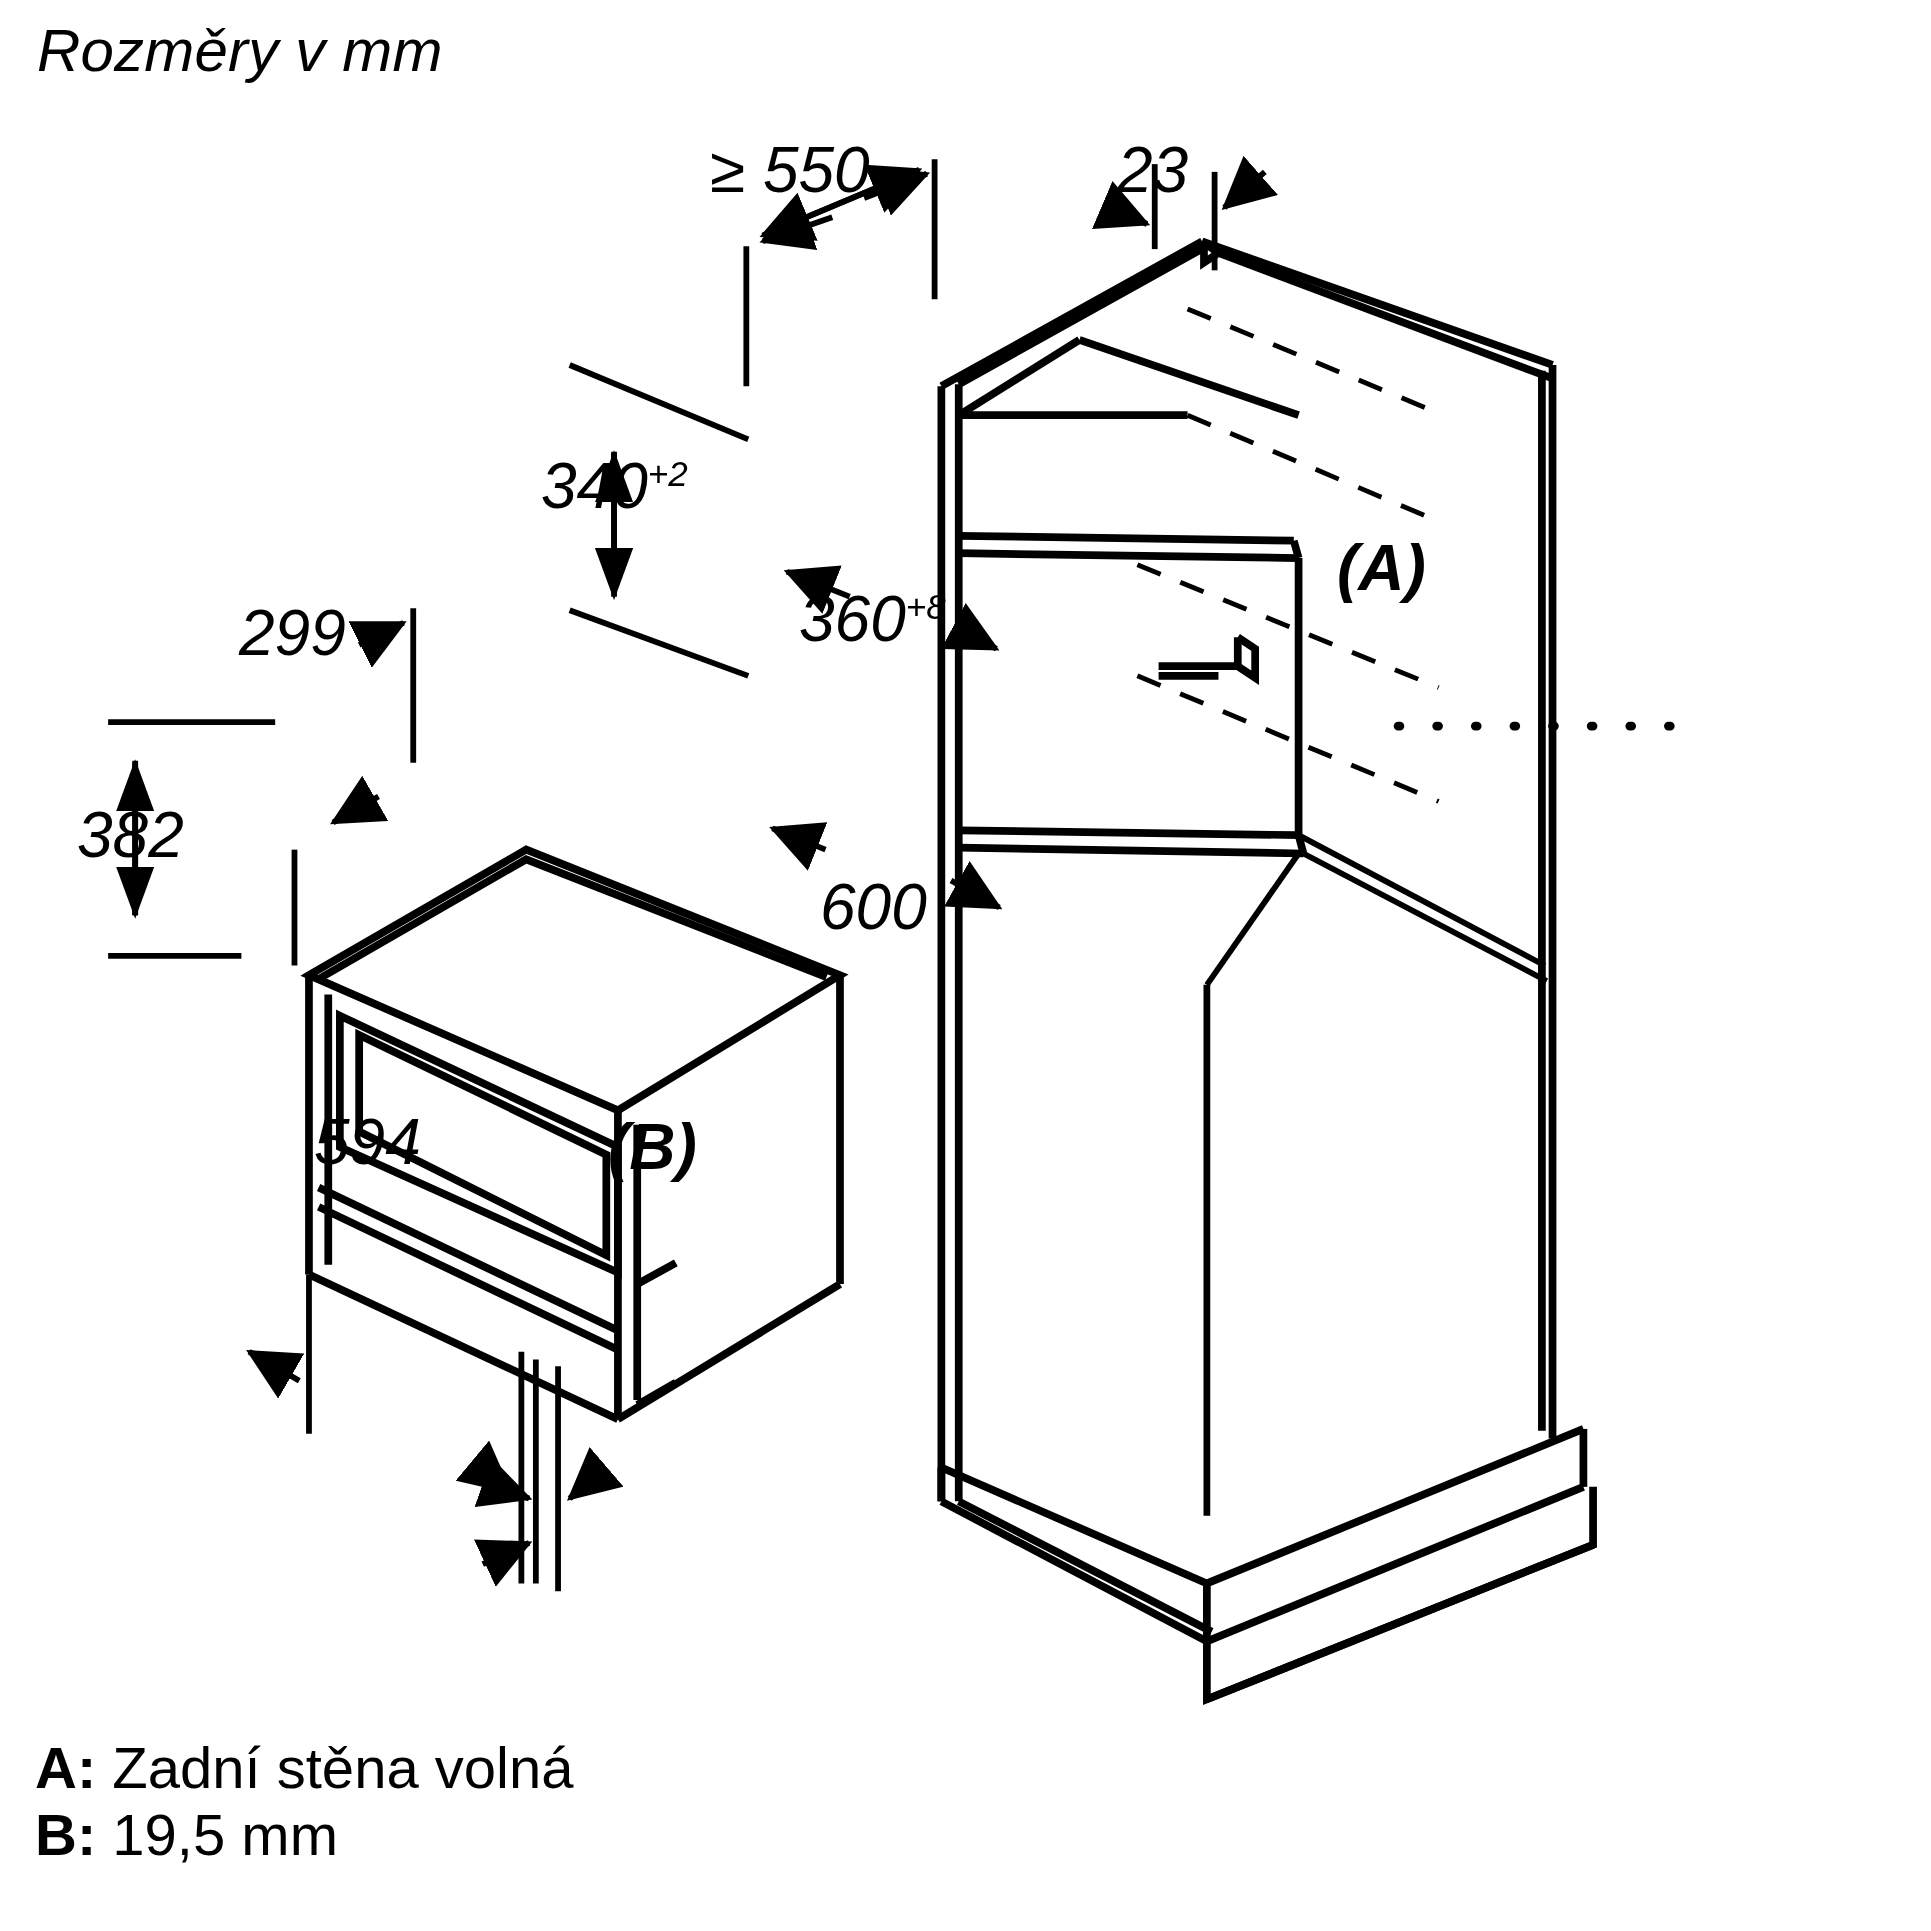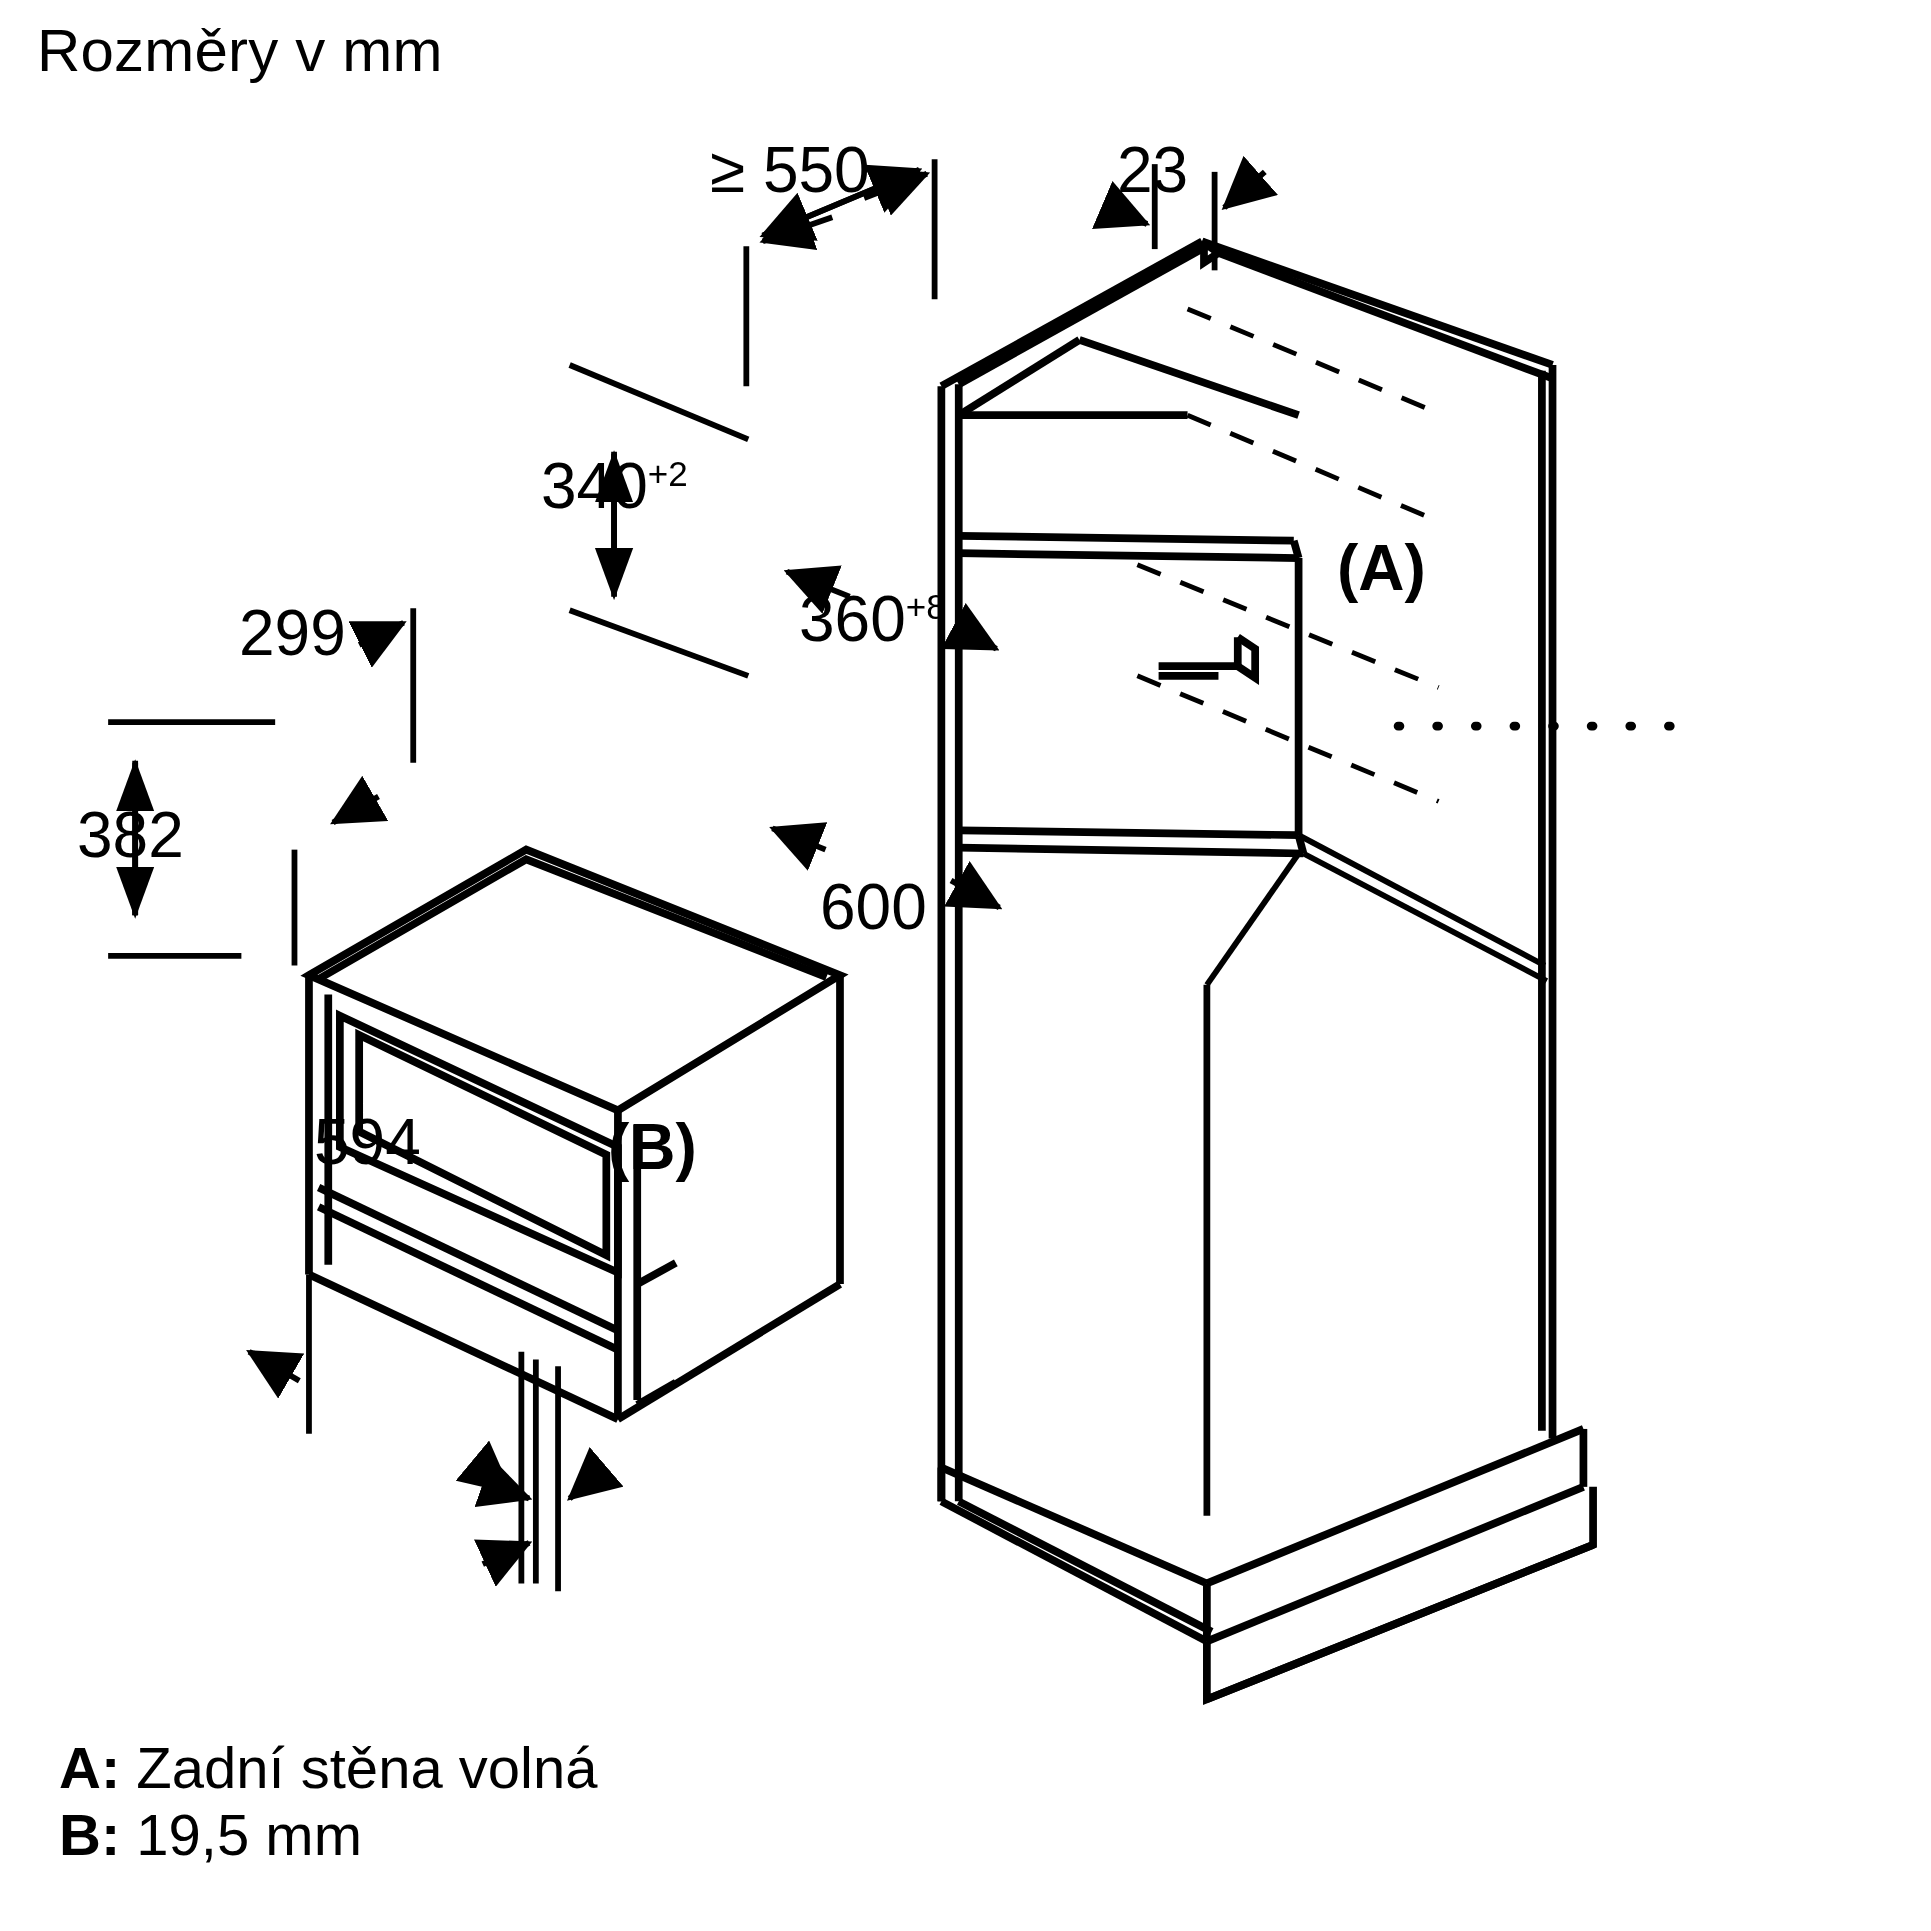--- a/index.html
+++ b/index.html
@@ -8,21 +8,21 @@
     width:1931px;height:1931px;
     font-family:"Liberation Sans","DejaVu Sans",sans-serif;
     color:#000000;
     overflow:hidden;
     position:relative;
   }
   #stage{position:absolute;left:0;top:0;width:1931px;height:1931px;}
   svg#dwg{position:absolute;left:0;top:0;width:1931px;height:1931px;display:block;}
 
   
-  .txt{position:absolute;white-space:pre;line-height:1;}
+  .txt{position:absolute;white-space:pre;line-height:1;font-style:italic;}
 
   #page-title{
     left:37px;top:21px;
     font-size:60px;font-weight:400;letter-spacing:0.2px;
   }
 
   .dim{
     font-size:64px;font-weight:400;
   }
   .dim .tol{
@@ -44,21 +44,21 @@
   #lbl-382{left:77px;top:803px;}
   #lbl-594{left:314px;top:1110px;}
   #lbl-A  {left:1337px;top:536px;}
   #lbl-B  {left:608px;top:1115px;}
 
   
   #legend{
     position:absolute;left:35px;top:1734px;
     font-size:58px;line-height:1.16;
   }
-  #legend div{white-space:pre;margin-left:24px;}
+  #legend div{white-space:pre;}
   #legend .key{font-weight:700;}
   #legend .val{font-weight:400;}
 </style>
 </head>
 <body>
 
 <div id="stage">
 
   <svg id="dwg" viewBox="0 0 2000 2000" shape-rendering="geometricPrecision">
     <defs>

